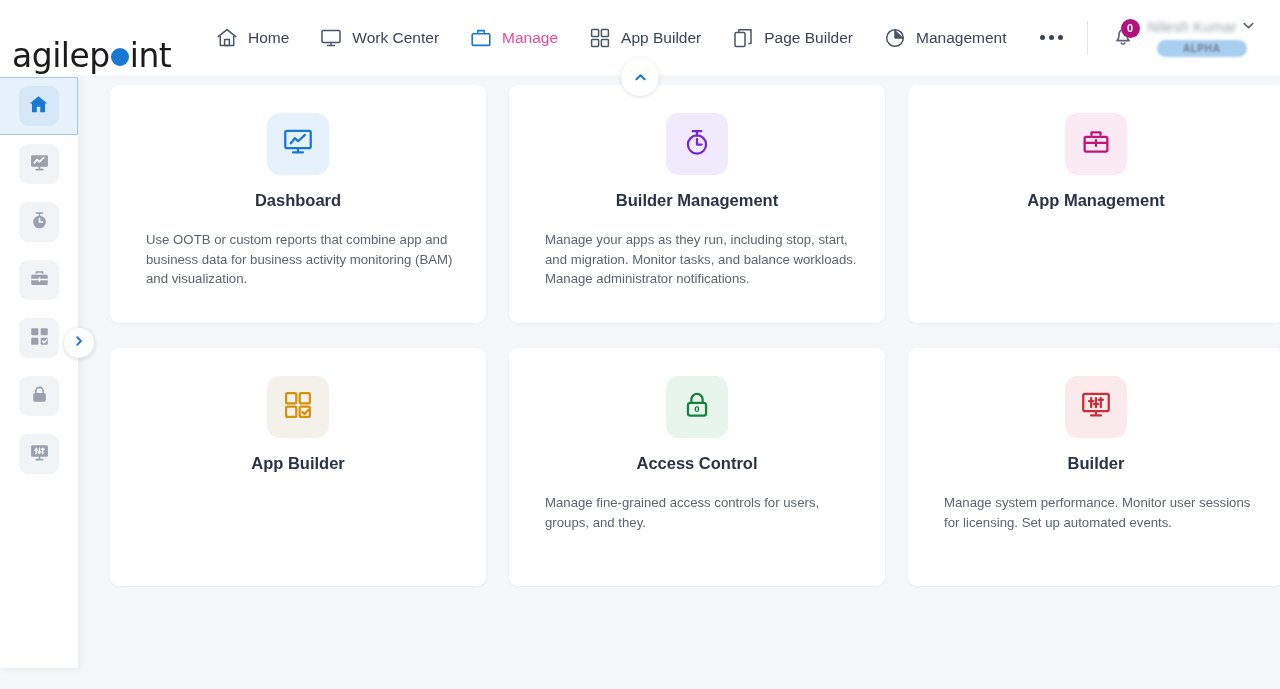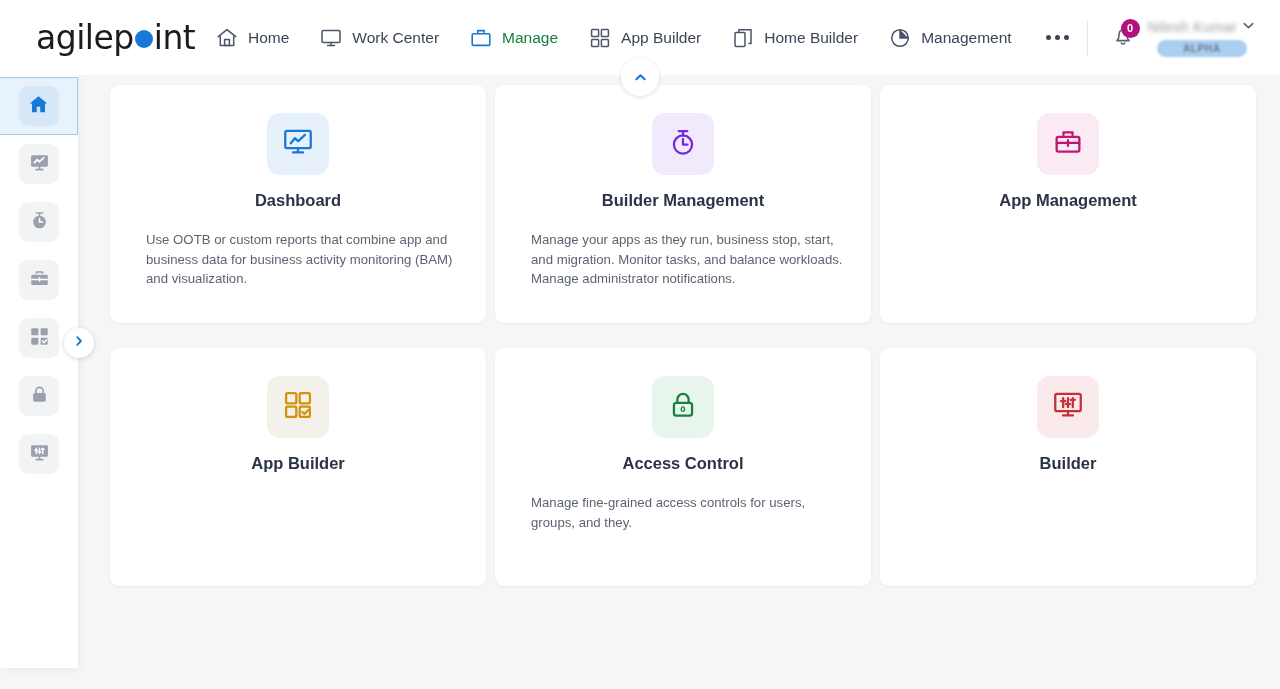--- a/index.html
+++ b/index.html
@@ -19,23 +19,23 @@
     width: 1280px;
     height: 75px;
     background: #ffffff;
     display: flex;
     align-items: center;
     z-index: 30;
   }
 
   .brand {
     width: 215px;
-    padding-left: 36px;
-    display: flex;
-    align-items: center;
+    padding-left: 12px;
+    display: flex;
+    align-items: flex-end;
     height: 75px;
   }
   .brand-text {
     font-size: 33px;
     font-weight: 400;
     letter-spacing: -0.5px;
     color: #1b1b1b;
     font-family: "DejaVu Sans", sans-serif;
     display: inline-flex;
     align-items: baseline;
@@ -59,21 +59,21 @@
   }
   .nav-item {
     display: flex;
     align-items: center;
     gap: 9px;
     cursor: pointer;
     color: #3b4559;
     font-size: 15.5px;
     white-space: nowrap;
   }
-  .nav-item.active { color: #15803d; }
+  .nav-item.active { color: #ec4899; }
   .nav-item .nav-ico { width: 24px; height: 24px; display: block; }
   .nav-dots {
     display: flex; gap: 4px; align-items: center;
     cursor: pointer; padding: 6px 4px;
   }
   .nav-dots span {
     width: 5px; height: 5px; border-radius: 50%; background: #3b4559;
     display: block;
   }
 
@@ -188,21 +188,21 @@
     left: 78px; top: 75px;
     width: 1202px;
     height: 614px;
     background: #f5f6f8;
     padding: 10px 0 0 0;
     overflow: hidden;
   }
   .cards-grid {
     display: grid;
     grid-template-columns: repeat(3, 376px);
-    gap: 25px 9px;
+    gap: 25px 23px;
     padding: 0 16px 0 32px;
   }
   .card {
     background: #ffffff;
     border-radius: 9px;
     height: 238px;
     padding: 28px 28px 0 28px;
     box-shadow: 0 1px 3px rgba(16,24,40,0.055);
     display: flex;
     flex-direction: column;
@@ -289,21 +289,21 @@
       <span>App Builder</span>
     </div>
 
     <div class="nav-item">
       <span class="nav-ico">
         <svg viewBox="0 0 24 24" width="24" height="24" fill="none" stroke="#4a5468" stroke-width="1.5" stroke-linejoin="round">
           <rect x="4" y="6.4" width="10" height="14" rx="1.2"></rect>
           <path d="M7.8 6.4V3.8h12.2v13.6h-2.6"></path>
         </svg>
       </span>
-      <span>Home Builder</span>
+      <span>Page Builder</span>
     </div>
 
     <div class="nav-item">
       <span class="nav-ico">
         <svg viewBox="0 0 24 24" width="24" height="24" fill="none" stroke="#4a5468" stroke-width="1.5" stroke-linejoin="round">
           <circle cx="12" cy="12" r="8.3"></circle>
           <path d="M12 3.7v8.3h8.3" fill="#4a5468" stroke="none"></path>
           <path d="M12 3.7v8.3h8.3"></path>
         </svg>
       </span>
@@ -469,21 +469,21 @@
       <div class="card-ico-box" style="background:#f1eafc">
         <span>
           <svg viewBox="0 0 24 24" width="34" height="34" fill="none" stroke="#7327d6" stroke-width="1.6" stroke-linecap="round" stroke-linejoin="round">
             <circle cx="12" cy="13.8" r="6.4"></circle>
             <path d="M12 9.9v3.9h3.2"></path>
             <path d="M12 4.6v2.9M9 4.4h6"></path>
           </svg>
         </span>
       </div>
       <div class="card-title">Builder Management</div>
-      <div class="card-desc">Manage your apps as they run, business stop, start, and migration. Monitor tasks, and balance workloads. Manage administrator notifications.</div>
+      <div class="card-desc">Manage your apps as they run, including stop, start, and migration. Monitor tasks, and balance workloads. Manage administrator notifications.</div>
     </div>
 
     <div class="card">
       <div class="card-ico-box" style="background:#fbeaf4">
         <span>
           <svg viewBox="0 0 24 24" width="34" height="34" fill="none" stroke="#bf1776" stroke-width="1.6" stroke-linejoin="round" stroke-linecap="round">
             <path d="M8.8 7.1V5.2h6.4v1.9"></path>
             <rect x="4" y="8.3" width="16" height="10.5" rx="1.1"></rect>
             <path d="M4 12.6h16M12 10.6v4.2"></path>
           </svg>
@@ -526,16 +526,17 @@
         <span>
           <svg viewBox="0 0 24 24" width="34" height="34" fill="none" stroke="#c5303a" stroke-width="1.6" stroke-linecap="round" stroke-linejoin="round">
             <rect x="3" y="4.2" width="18" height="12.2" rx="1.2"></rect>
             <path d="M8.6 7.1v6.4M12 7.1v6.4M15.4 7.1v6.4"></path>
             <path d="M7.1 9.3h3M10.5 11.3h3M13.9 8.3h3"></path>
             <path d="M12 16.4v2.9M8.5 19.4h7"></path>
           </svg>
         </span>
       </div>
       <div class="card-title">Builder</div>
+      <div class="card-desc">Manage system performance. Monitor user sessions for licensing. Set up automated events.</div>
     </div>
 
   </div>
 </div>
 
 </body></html>

